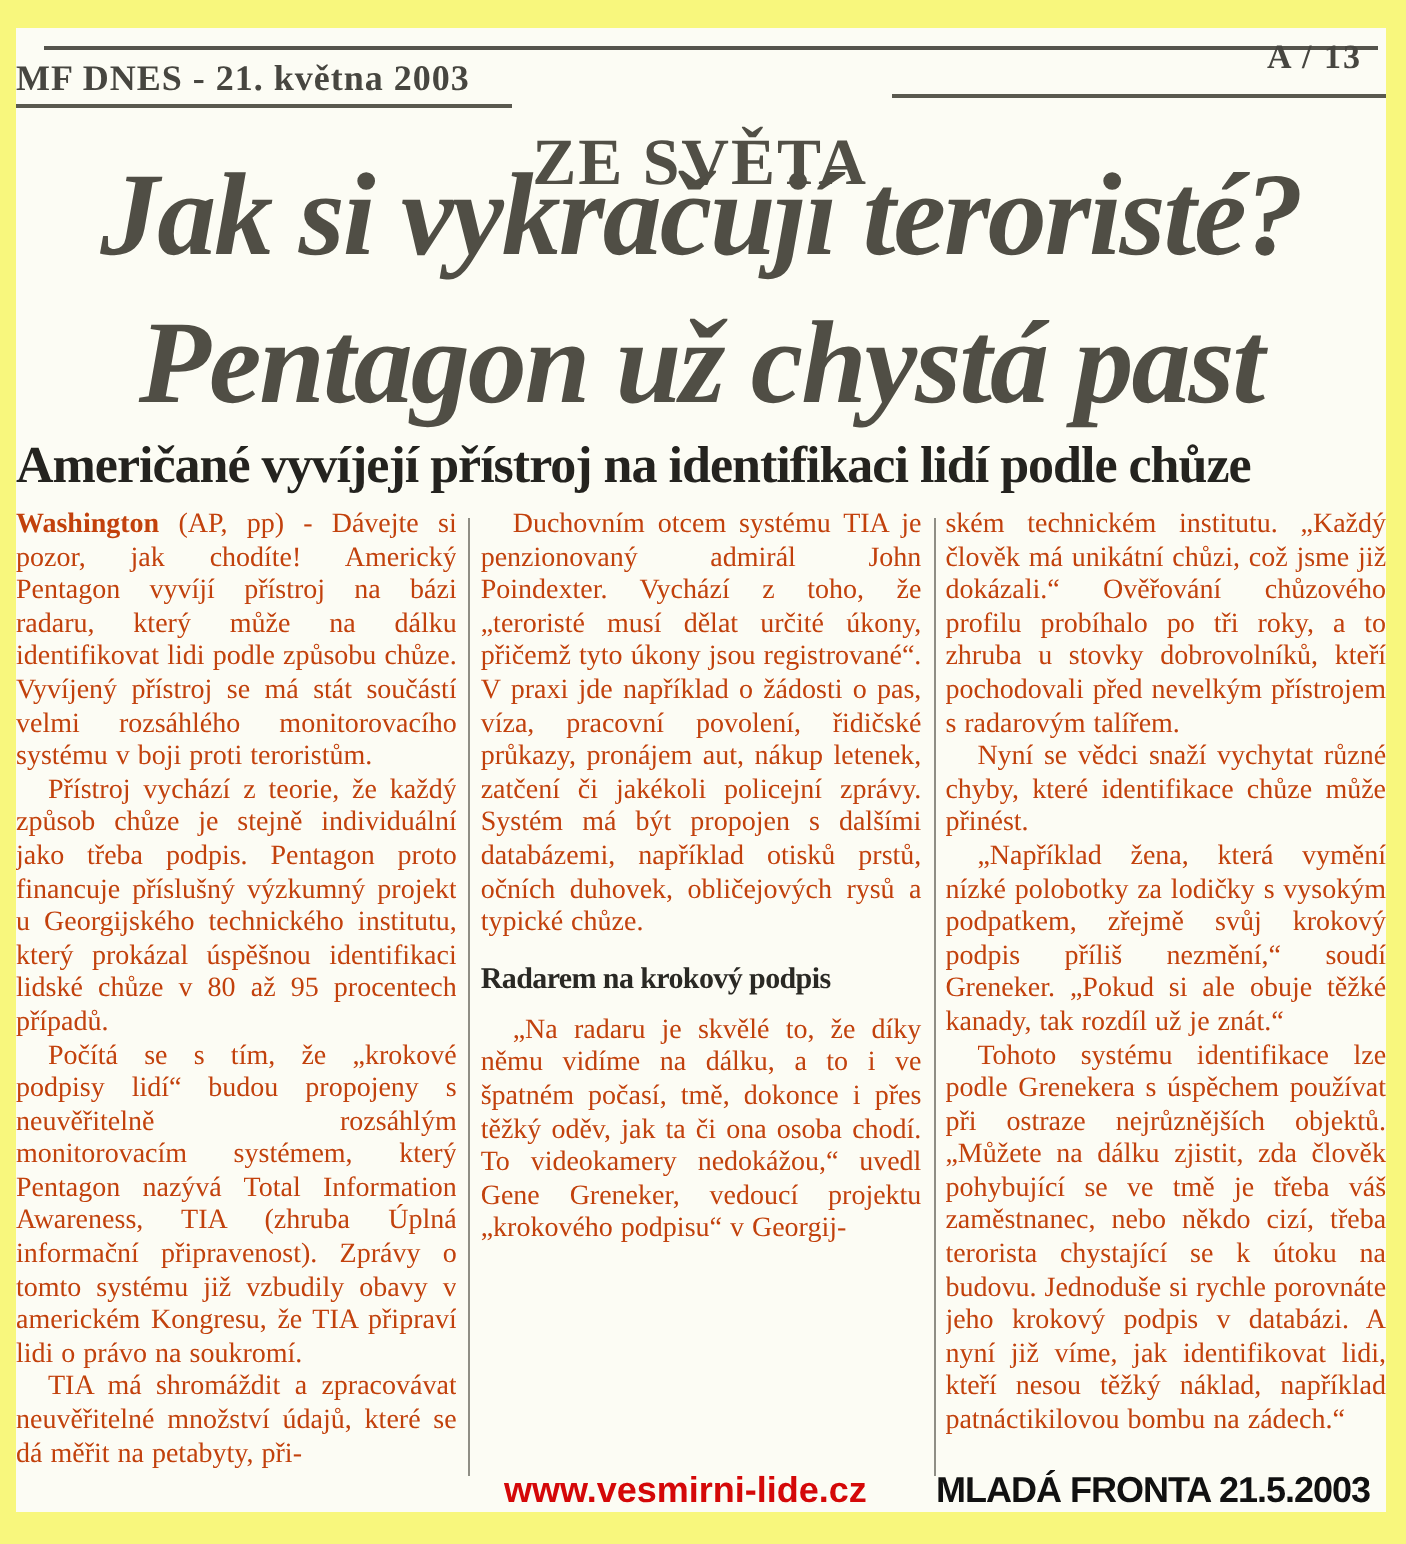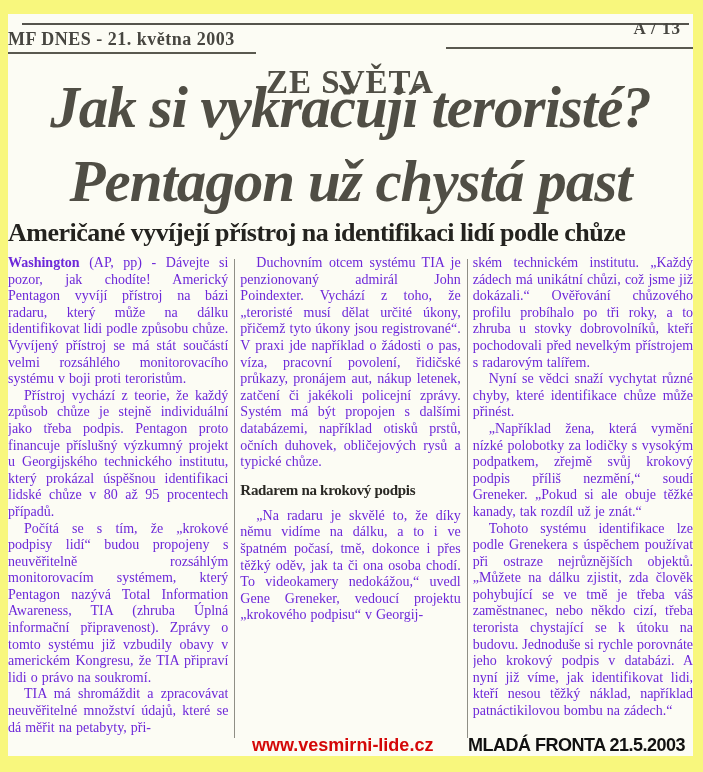--- a/index.html
+++ b/index.html
@@ -70,21 +70,21 @@
     position: absolute; left: 0; top: 241px; right: 0; bottom: 18px;
     display: flex; overflow: hidden;
   }
   .col { width: 222px; overflow: hidden; }
   .col-rule {
     width: 1px; background: #8f8e85;
     margin: 4px 5px 0 6px;
   }
   .para {
     font-size: 14px; line-height: 16.6px;
-    text-align: justify; color: #6d28d9;
+    text-align: justify; color: #c2410c;
     word-spacing: 0.5px;
   }
   .para.indent { text-indent: 16px; }
   .bold { font-weight: bold; }
   .col-subhead {
     font-size: 15px; font-weight: bold; color: #2a2924;
     margin: 11px 0 9px 0; letter-spacing: -0.3px;
     white-space: nowrap;
   }
   
@@ -134,21 +134,21 @@
 
       <div class="col">
         <p class="para indent">Duchovním otcem systému TIA je penzionovaný admirál John Poindexter. Vychází z toho, že „teroristé musí dělat určité úkony, přičemž tyto úkony jsou registrované“. V praxi jde například o žádosti o pas, víza, pracovní povolení, řidičské průkazy, pronájem aut, nákup letenek, zatčení či jakékoli policejní zprávy. Systém má být propojen s dalšími databázemi, například otisků prstů, očních duhovek, obličejových rysů a typické chůze.</p>
         <h3 class="col-subhead">Radarem na krokový podpis</h3>
         <p class="para indent">„Na radaru je skvělé to, že díky němu vidíme na dálku, a to i ve špatném počasí, tmě, dokonce i přes těžký oděv, jak ta či ona osoba chodí. To videokamery nedokážou,“ uvedl Gene Greneker, vedoucí projektu „krokového podpisu“ v Georgij-</p>
       </div>
 
       <div class="col-rule"></div>
 
       <div class="col">
-        <p class="para">ském technickém institutu. „Každý zádech má unikátní chůzi, což jsme již dokázali.“ Ověřování chůzového profilu probíhalo po tři roky, a to zhruba u stovky dobrovolníků, kteří pochodovali před nevelkým přístrojem s radarovým talířem.</p>
+        <p class="para">ském technickém institutu. „Každý člověk má unikátní chůzi, což jsme již dokázali.“ Ověřování chůzového profilu probíhalo po tři roky, a to zhruba u stovky dobrovolníků, kteří pochodovali před nevelkým přístrojem s radarovým talířem.</p>
         <p class="para indent">Nyní se vědci snaží vychytat různé chyby, které identifikace chůze může přinést.</p>
         <p class="para indent">„Například žena, která vymění nízké polobotky za lodičky s vysokým podpatkem, zřejmě svůj krokový podpis příliš nezmění,“ soudí Greneker. „Pokud si ale obuje těžké kanady, tak rozdíl už je znát.“</p>
         <p class="para indent">Tohoto systému identifikace lze podle Grenekera s úspěchem používat při ostraze nejrůznějších objektů. „Můžete na dálku zjistit, zda člověk pohybující se ve tmě je třeba váš zaměstnanec, nebo někdo cizí, třeba terorista chystající se k útoku na budovu. Jednoduše si rychle porovnáte jeho krokový podpis v databázi. A nyní již víme, jak identifikovat lidi, kteří nesou těžký náklad, například patnáctikilovou bombu na zádech.“</p>
       </div>
 
     </div>
 
     <a href="#" class="footer-url">www.vesmirni-lide.cz</a>
     <div class="footer-source">MLADÁ FRONTA 21.5.2003</div>
 

